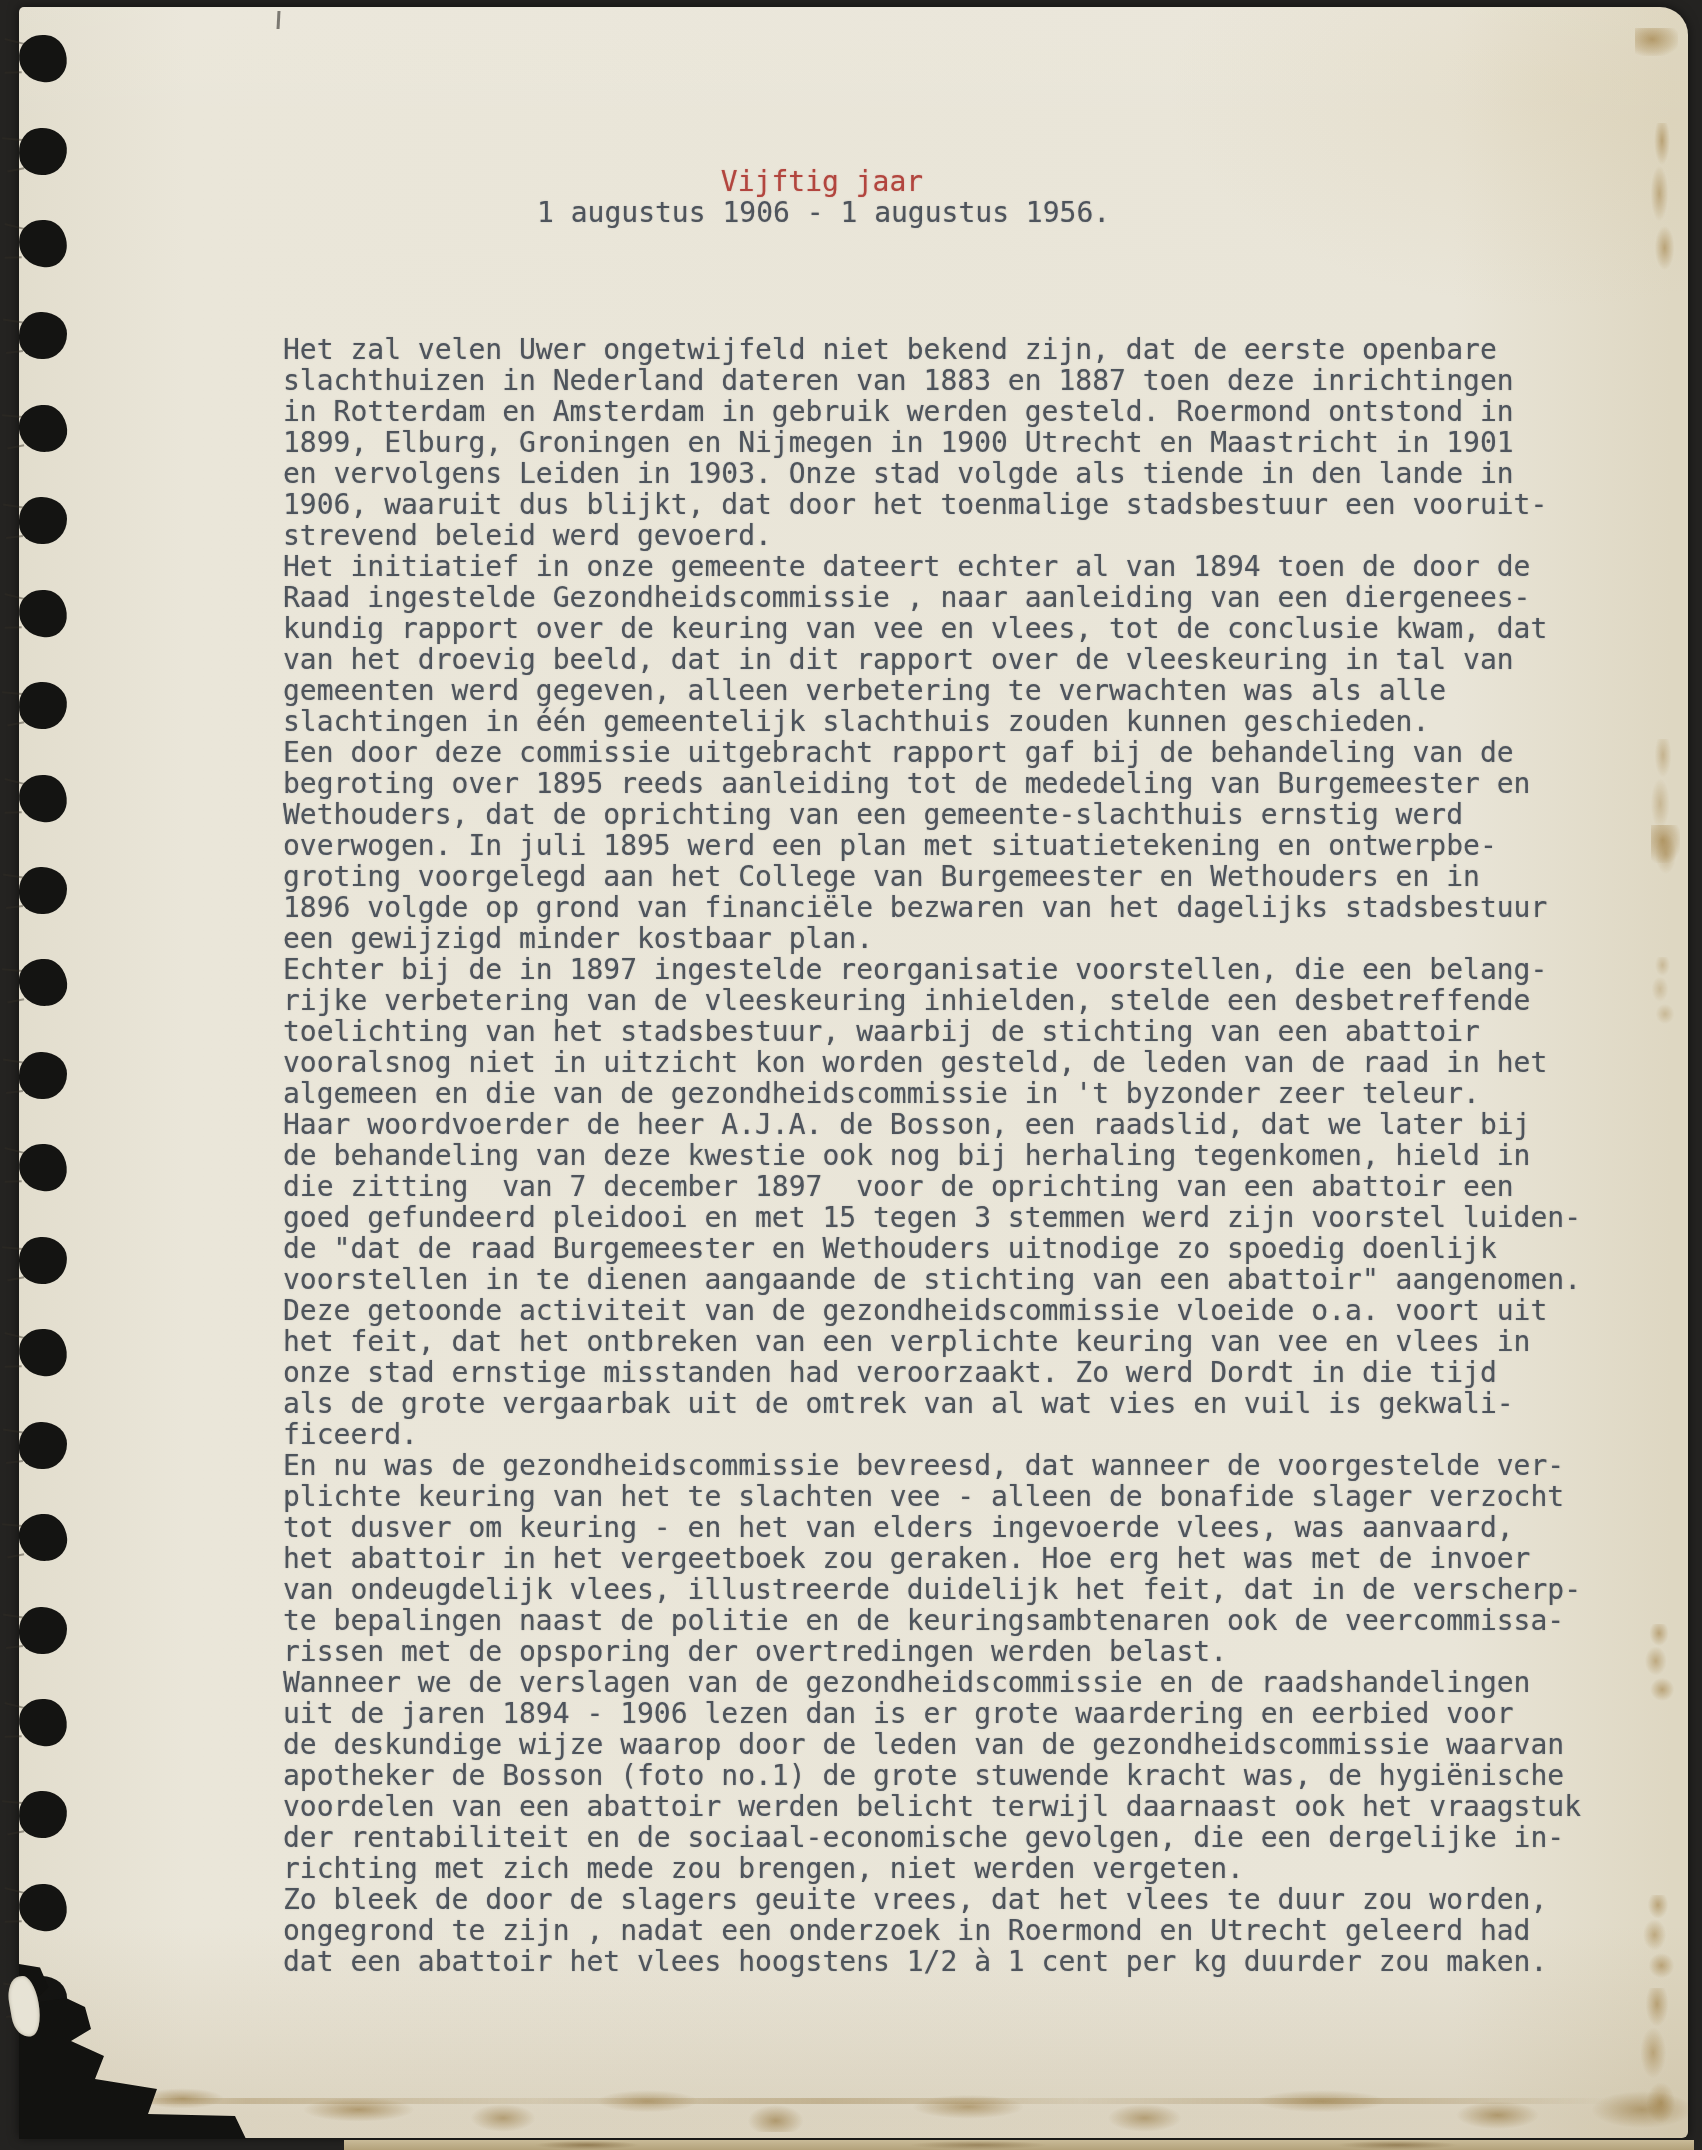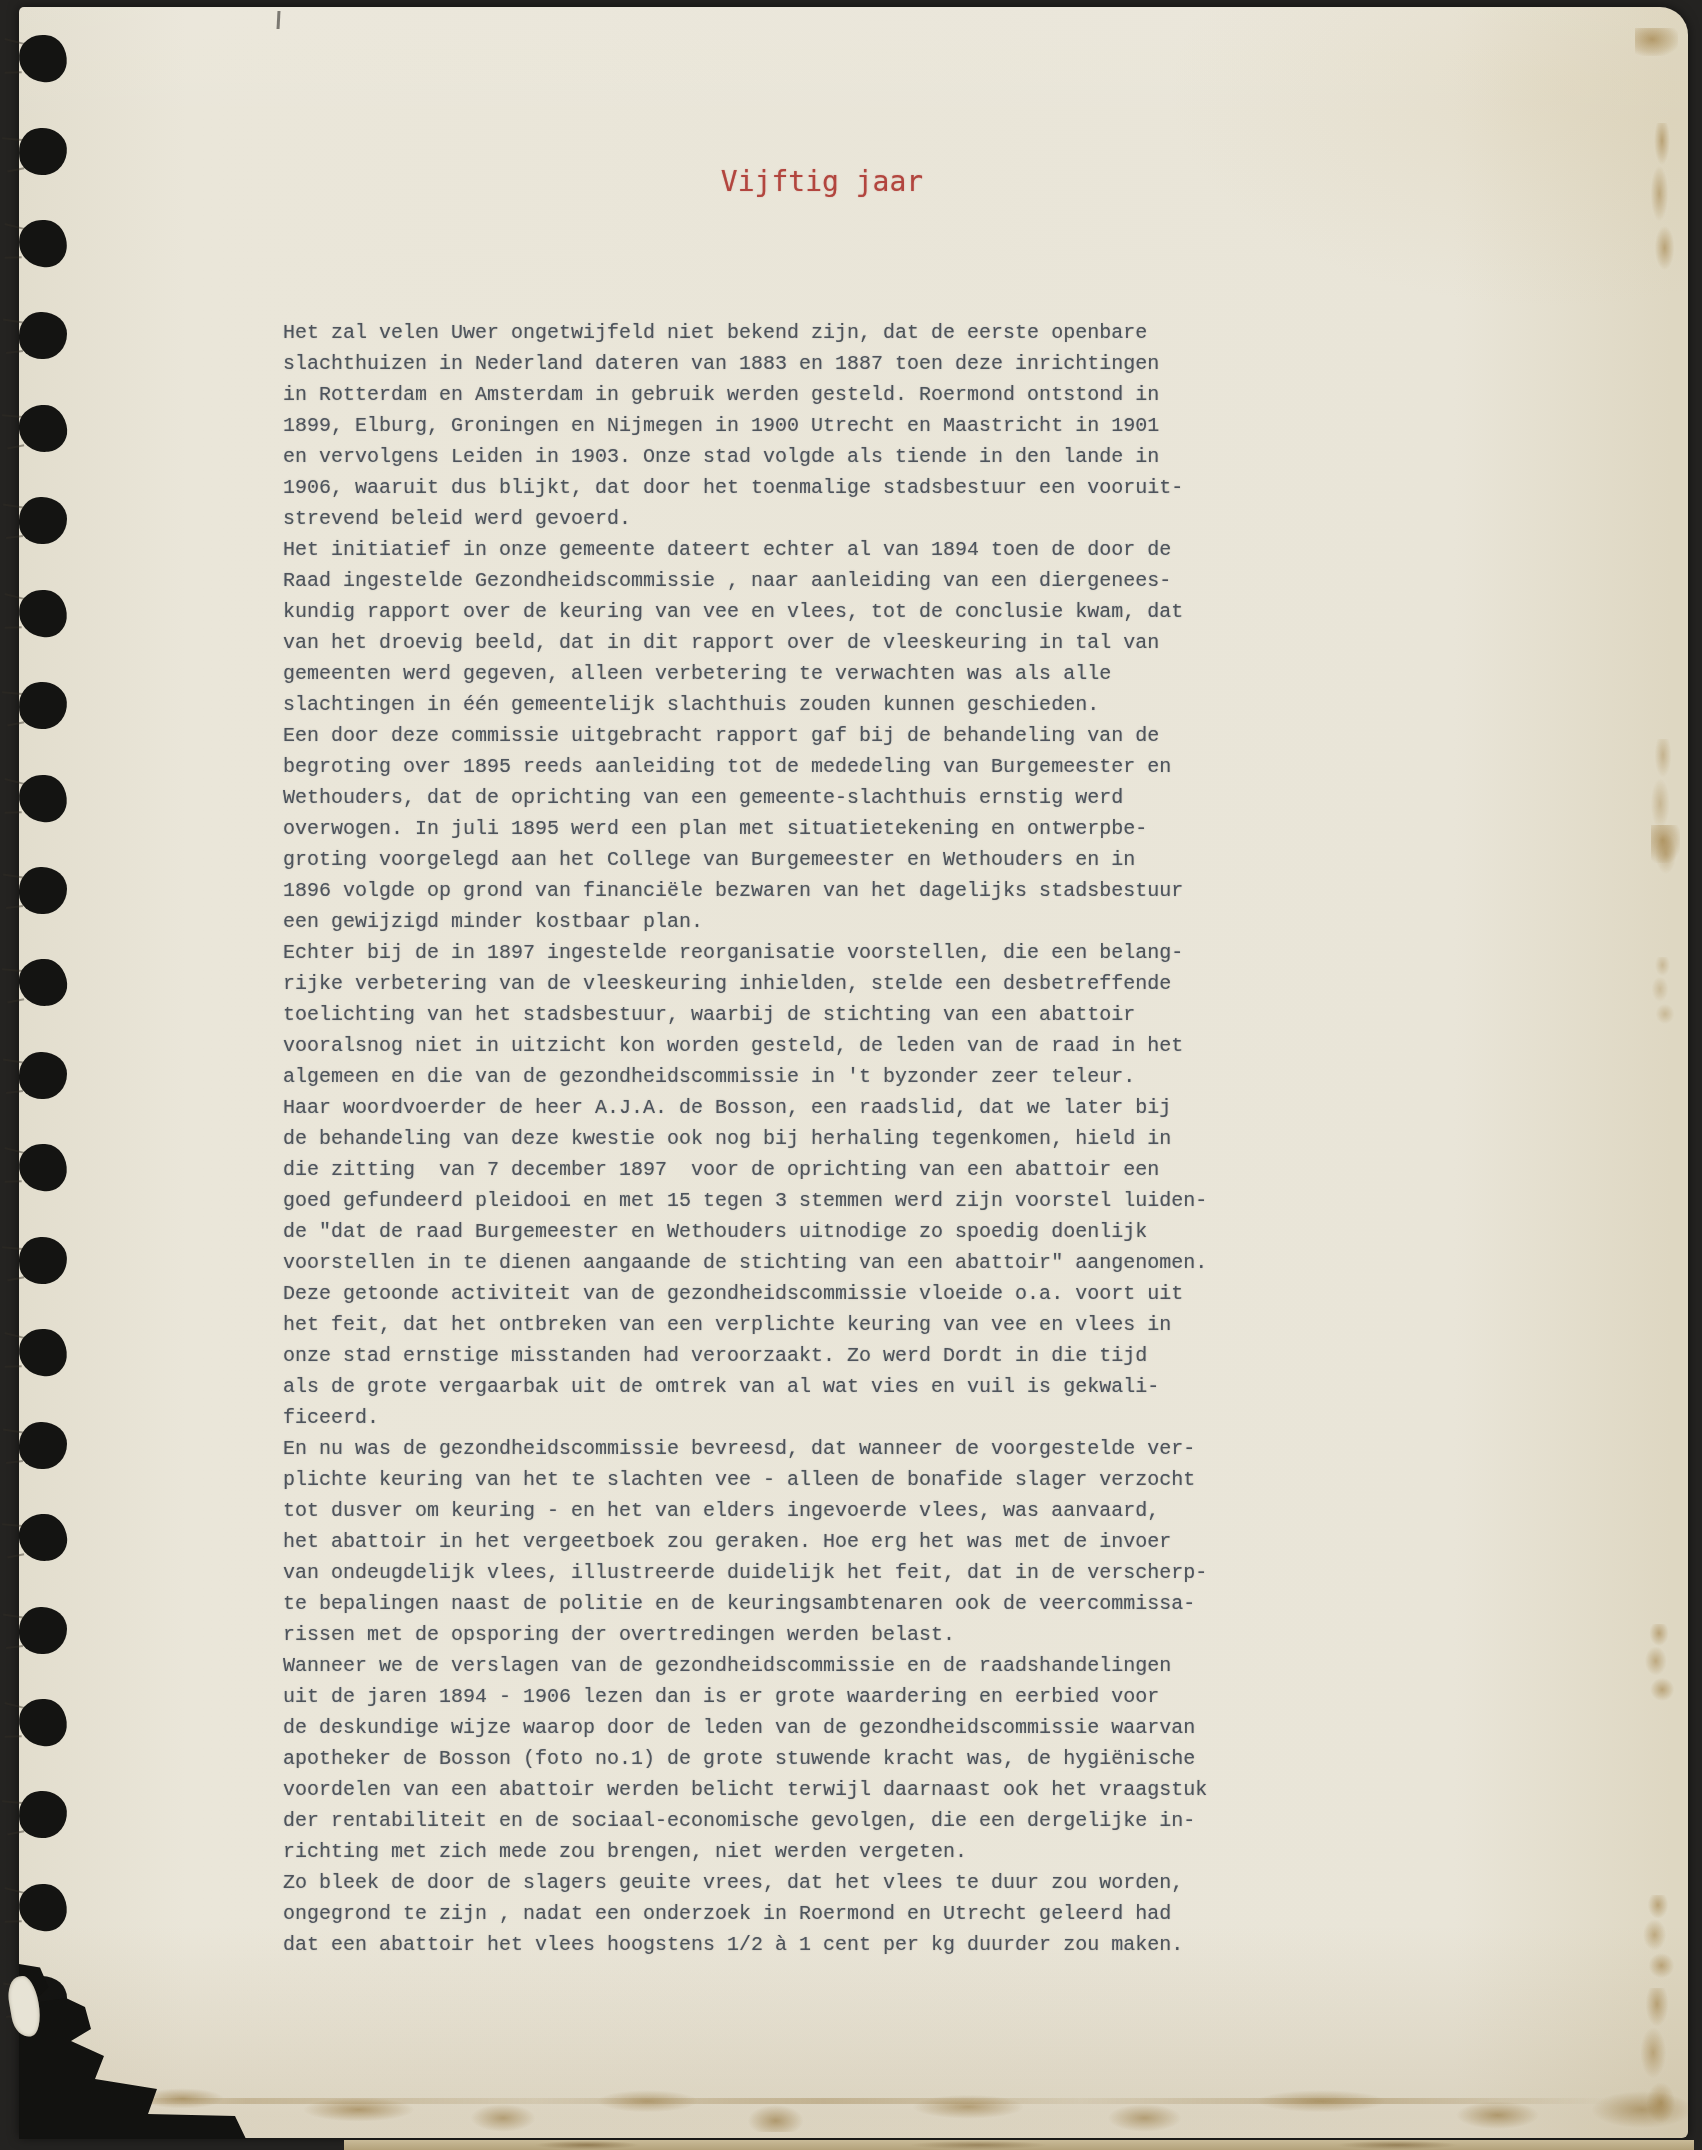--- a/index.html
+++ b/index.html
@@ -113,24 +113,23 @@
   
   .title-block {
     position: absolute; left: 537px; top: 166px; width: 570px;
     text-align: center; z-index: 7;
     font-size: 28px; line-height: 31px;
   }
   .title-block div { white-space: pre; }
   .ink-red { color: #b2453e; text-shadow: 0 0 1.2px rgba(178,69,62,0.5); }
   .ink { color: #4e545c; text-shadow: 0 0 1.2px rgba(78,84,92,0.5); }
   .body-text {
-    position: absolute; left: 283px; top: 317px; z-index: 7;
-    font-size: 20px; line-height: 31px;
+    position: absolute; left: 283px; top: 334px; z-index: 7;
+    font-size: 28px; line-height: 31px;
     white-space: pre;
-    font-family: Liberation Mono, monospace;
   }
 </style>
 </head>
 <body>
 
 <div id="canvas">
 
   <div class="paper"></div>
 
   <div class="hole" style="top:35px"></div>
@@ -167,20 +166,21 @@
   <div class="stain stain-a" style="left:1651px; top:825px;width:29.4px;  height:38px;"></div>
   <div class="stain stain-b" style="left:1650px; top:957px;width:24.5px;  height:67px; opacity:0.6;"></div>
   <div class="stain stain-b" style="left:1643px; top:1624px;width:32px;  height:77px;"></div>
   <div class="stain stain-b" style="left:1641px; top:1895px;width:34px;  height:83px;"></div>
   <div class="stain stain-b" style="left:1638px; top:1988px;width:38px;  height:135px;"></div>
   <div class="band"></div>
   <div class="scan-mark"></div>
 
   <div class="title-block">
     <div class="ink-red">Vijftig jaar</div>
+    <div class="ink">1 augustus 1906 - 1 augustus 1956.</div>
   </div>
 
   <div class="body-text ink">Het zal velen Uwer ongetwijfeld niet bekend zijn, dat de eerste openbare
 slachthuizen in Nederland dateren van 1883 en 1887 toen deze inrichtingen
 in Rotterdam en Amsterdam in gebruik werden gesteld. Roermond ontstond in
 1899, Elburg, Groningen en Nijmegen in 1900 Utrecht en Maastricht in 1901
 en vervolgens Leiden in 1903. Onze stad volgde als tiende in den lande in
 1906, waaruit dus blijkt, dat door het toenmalige stadsbestuur een vooruit-
 strevend beleid werd gevoerd.
 Het initiatief in onze gemeente dateert echter al van 1894 toen de door de

